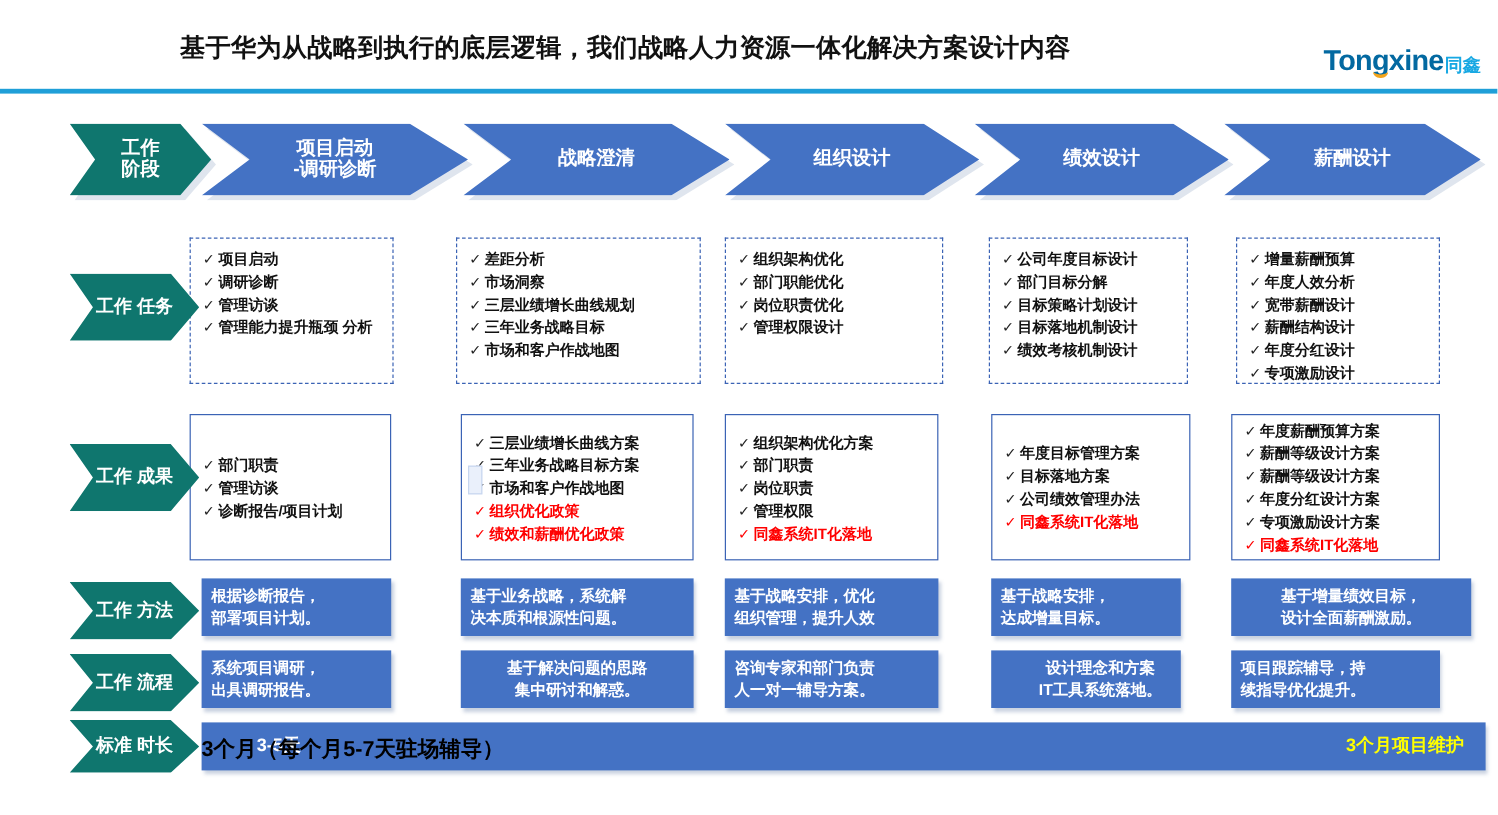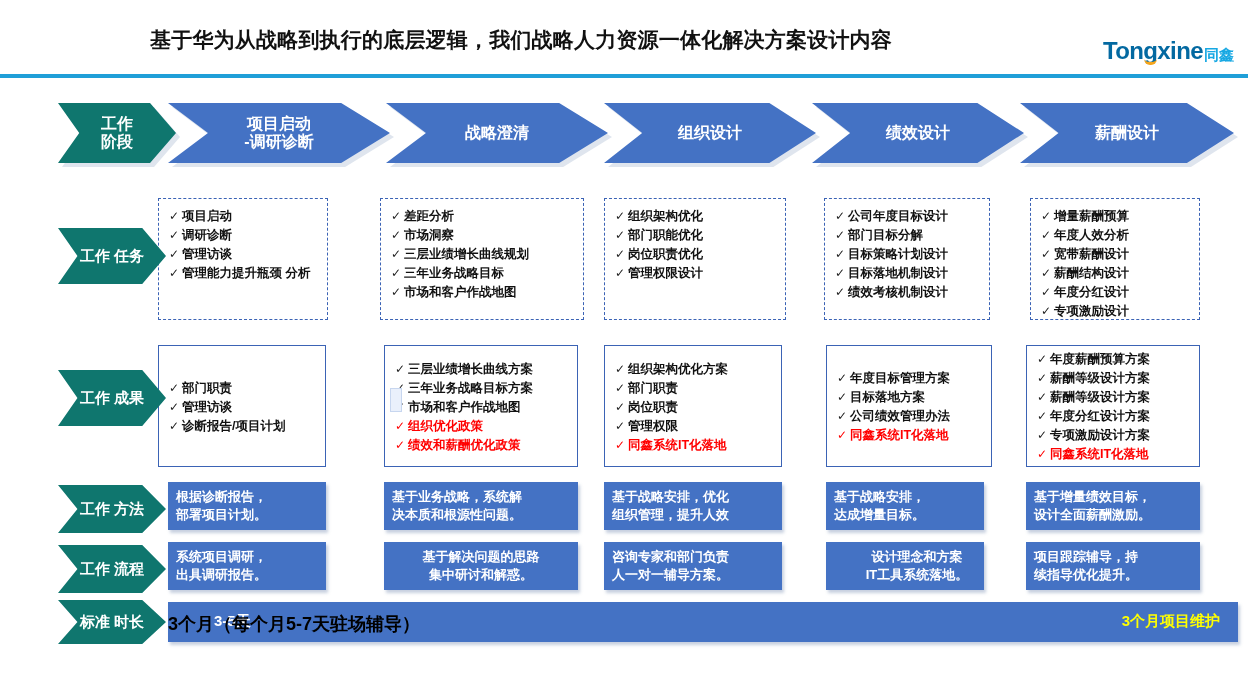--- a/index.html
+++ b/index.html
@@ -408,21 +408,21 @@
 决本质和根源性问题。</span>
   </div>
   <div class="mbox" style="left:604px;top:482px;width:178px;height:48px;">
     <span class="t">基于战略安排，优化
 组织管理，提升人效</span>
   </div>
   <div class="mbox" style="left:826px;top:482px;width:158px;height:48px;">
     <span class="t">基于战略安排，
 达成增量目标。</span>
   </div>
-  <div class="mbox" style="left:1026px;top:482px;width:174px;height:48px;">
+  <div class="mbox" style="left:1026px;top:482px;width:200px;height:48px;justify-content:center;">
     <span class="t">基于增量绩效目标，
 设计全面薪酬激励。</span>
   </div>
 
   <div class="chev red side-chev" style="top:545px;height:48px;">
     <span class="lbl">工作
 流程</span>
   </div>
   <div class="mbox" style="left:168px;top:542px;width:158px;height:48px;">
     <span class="t">系统项目调研，

